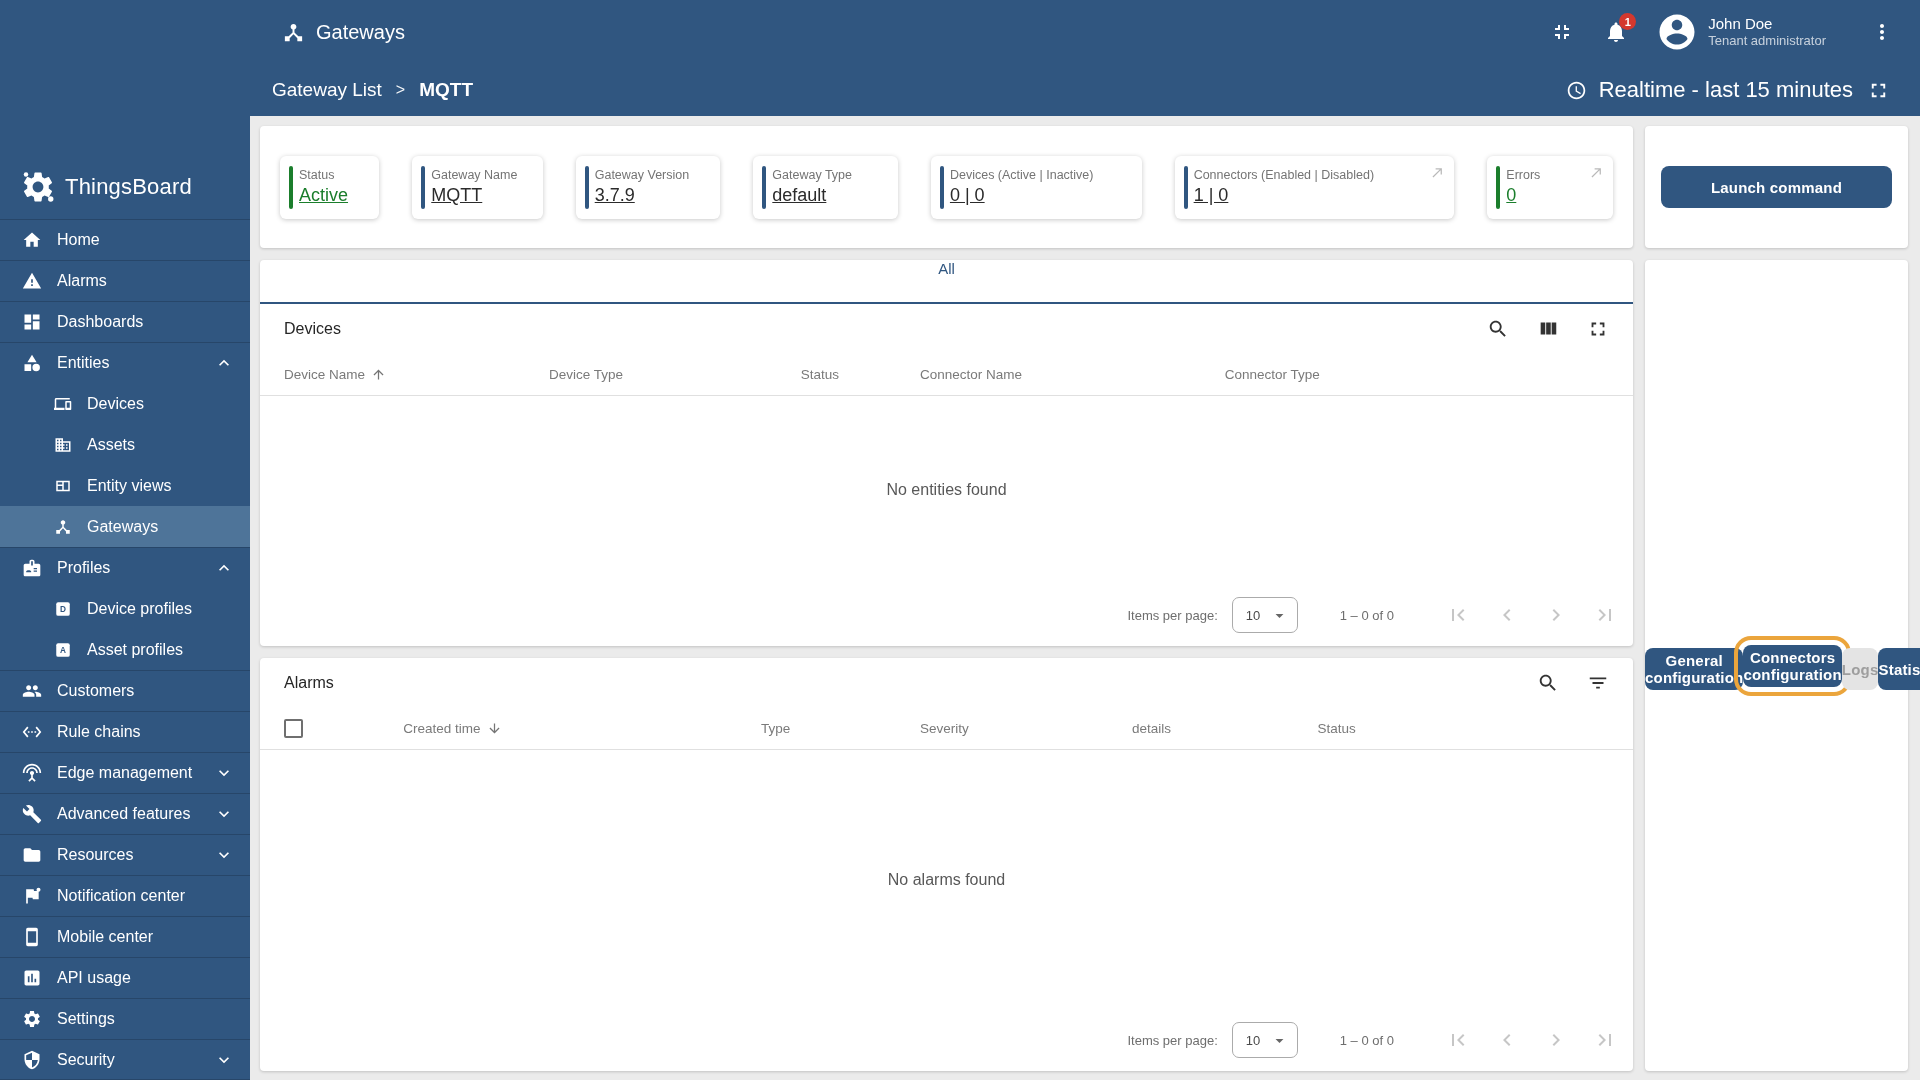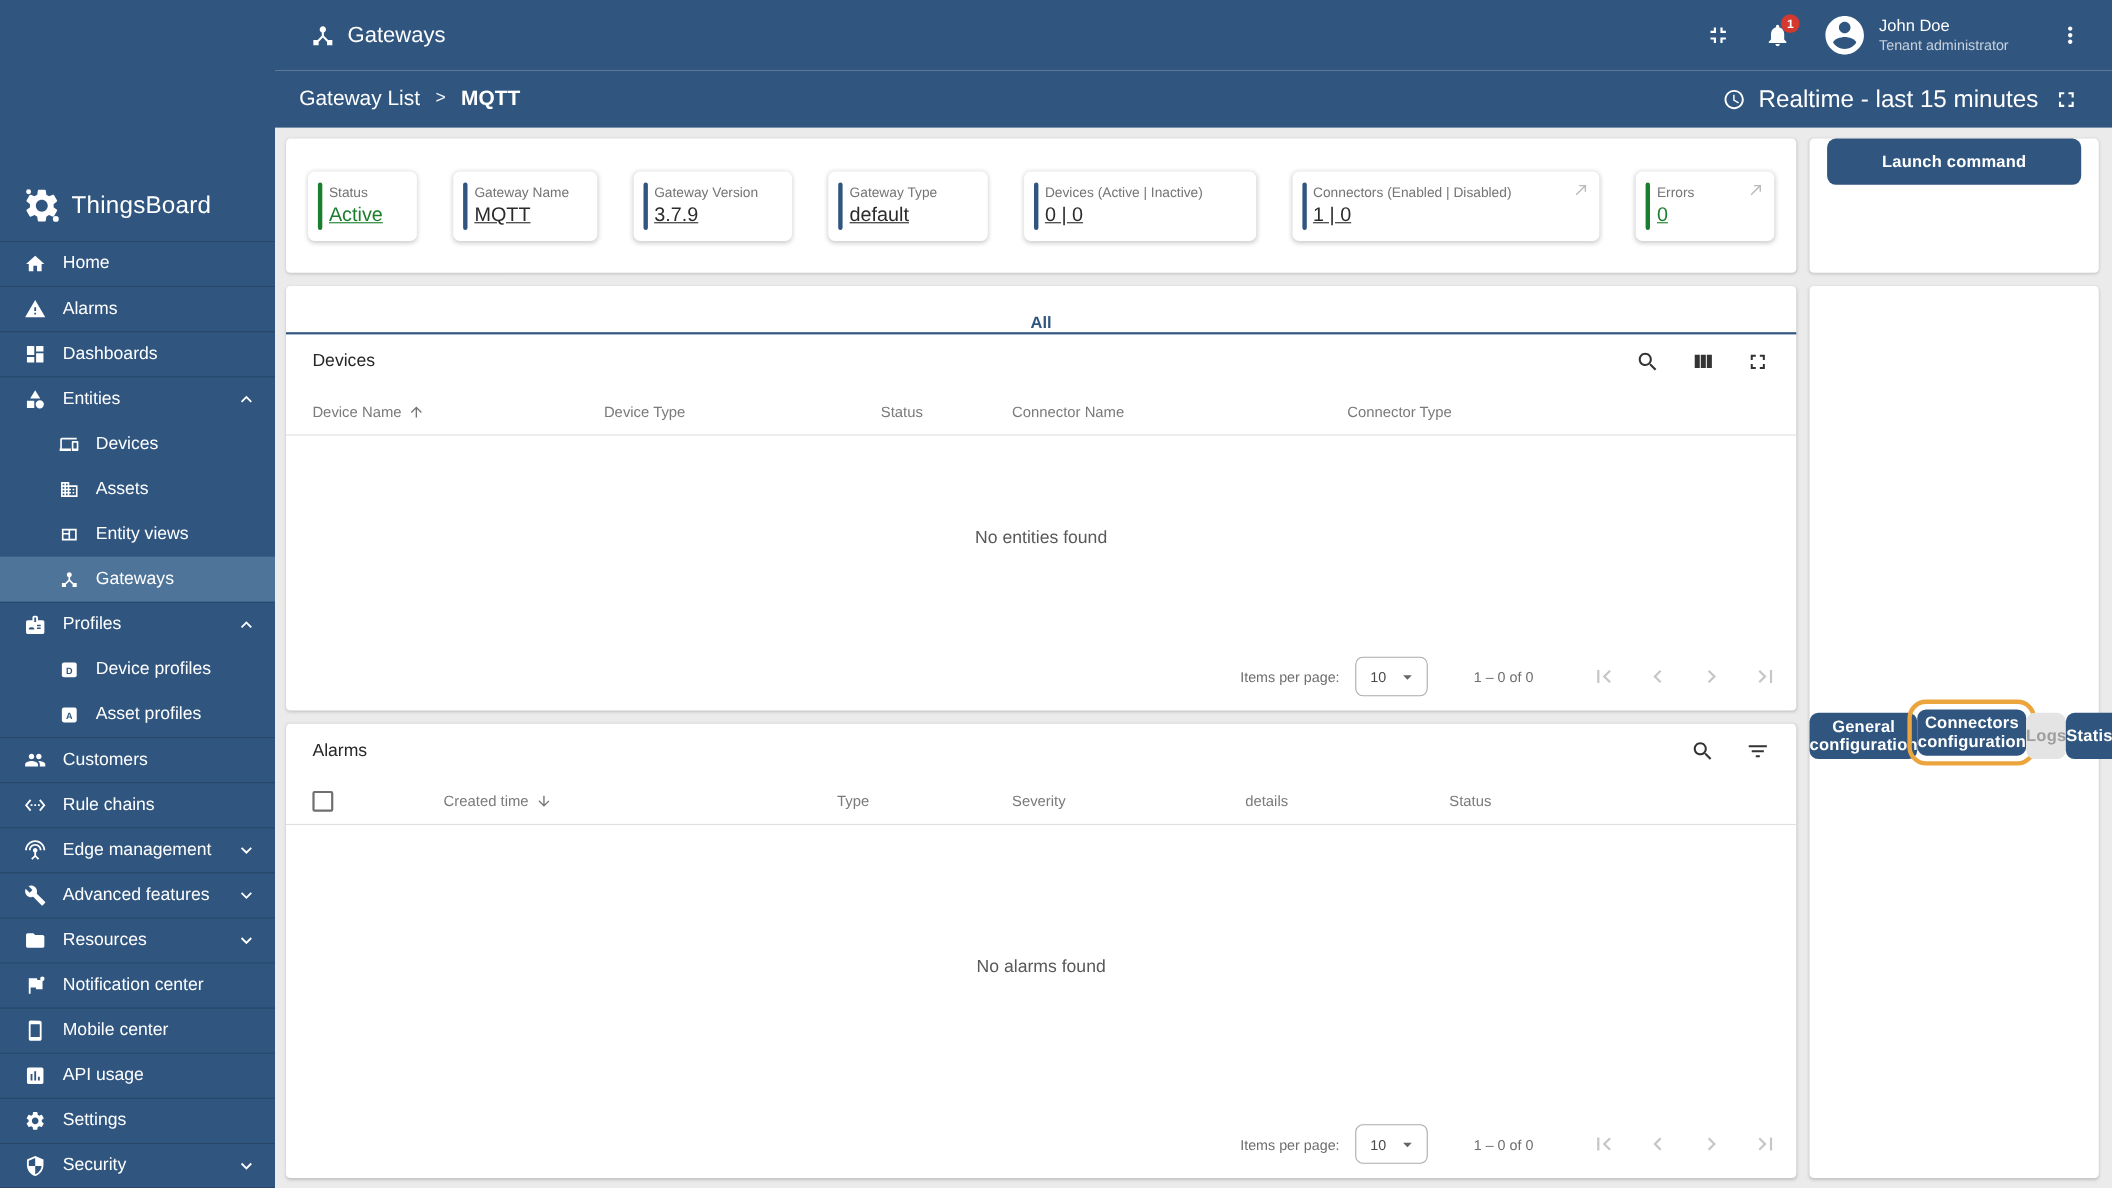--- a/index.html
+++ b/index.html
@@ -71,22 +71,22 @@
   .metric-card.green::before{ background:var(--green); }
   .m-label{ font-size:12.5px; color:var(--label); white-space:nowrap; padding-right:24px; }
   .m-value{ font-size:18px; color:var(--dark); margin-top:3px; font-weight:500;text-decoration:underline; }
   .metric-card.green .m-value{ color:var(--green); }
   .m-link{ position:absolute; top:9px; right:9px; width:15px; height:15px; fill:#b9b9b9; cursor:pointer; }
   .mc1{width:104px}.mc2{width:137px}.mc3{width:152px}.mc4{width:152px}.mc5{width:222px}.mc6{width:295px}.mc7{width:132px}
 
   
   .devices-section{ height:386px; display:flex; flex-direction:column; flex-shrink:0; }
   .alarms-section{ flex:1; display:flex; flex-direction:column; min-height:0; }
-  .tab-row{ height:44px; display:flex; align-items:flex-end; justify-content:center;
-    border-bottom:2px solid var(--primary); color:var(--primary); font-size:15px; font-weight:700; cursor:pointer; }
+  .tab-row{ height:44px; display:flex; align-items:flex-start; justify-content:center;
+    border-bottom:2px solid var(--primary); color:var(--primary); font-size:15px; font-weight:400; cursor:pointer; }
   .panel-head{ height:50px; display:flex; align-items:center; padding:0 24px; }
   .panel-title{ font-size:16px; font-weight:500; color:#262626; }
   .head-icons{ margin-left:auto; display:flex; align-items:center; gap:28px; }
   .head-icons .icon-btn svg{ fill:#333; }
   .thead{ display:flex; align-items:center; height:42px; padding:0 24px; border-bottom:1px solid #e0e0e0;
     color:var(--th); font-size:13.5px; flex-shrink:0; }
   .th{ display:flex; align-items:center; gap:6px; cursor:pointer; white-space:nowrap; }
   .sort-ic{ width:15px; height:15px; fill:#757575; }
   .dc1{width:20%}.dc2{width:19%}.dc3{width:9%}.dc4{width:23%}.dc5{flex:1}
   .ac0{width:9%}.ac1{width:27%}.ac2{width:12%}.ac3{width:16%}.ac4{width:14%}.ac5{flex:1}
@@ -96,21 +96,21 @@
   .pagination{ height:62px; display:flex; align-items:center; justify-content:flex-end;
     padding-right:16px; color:#6e6e6e; font-size:13px; flex-shrink:0; }
   .page-size{ margin-left:14px; width:66px; height:36px; border:1px solid #ababab; border-radius:7px;
     display:flex; align-items:center; padding:0 8px 0 13px; cursor:pointer; color:#4a4a4a; }
   .page-size svg{ margin-left:auto; width:19px; height:19px; fill:#666; }
   .range{ margin:0 52px 0 42px; color:#6e6e6e; }
   .pg-nav{ display:flex; align-items:center; gap:25px; }
   .pg-nav .icon-btn svg{ fill:var(--navdis); }
 
   
-  .launch-card{ height:122px; display:flex; justify-content:center; flex-shrink:0; }
+  .launch-card{ height:122px; display:flex; align-items:center; justify-content:center; flex-shrink:0; }
   .actions-card{ flex:1; display:flex; align-items:center; padding-top:26px; }
   .btn{ width:231px; height:42px; border:none; border-radius:8px; background:var(--primary); color:#fff;
     font-family:inherit; font-size:15px; font-weight:600; letter-spacing:.2px; cursor:pointer; }
   .actions-card .btn{ margin-bottom:19px; }
   .btn.disabled{ background:var(--disbg); color:var(--distx); cursor:default; }
   .btn.hl{ outline:4px solid var(--orange); outline-offset:5px; }
   .actions-card .btn.hl{ margin-bottom:26px; }
 </style>
 </head>
 <body>

